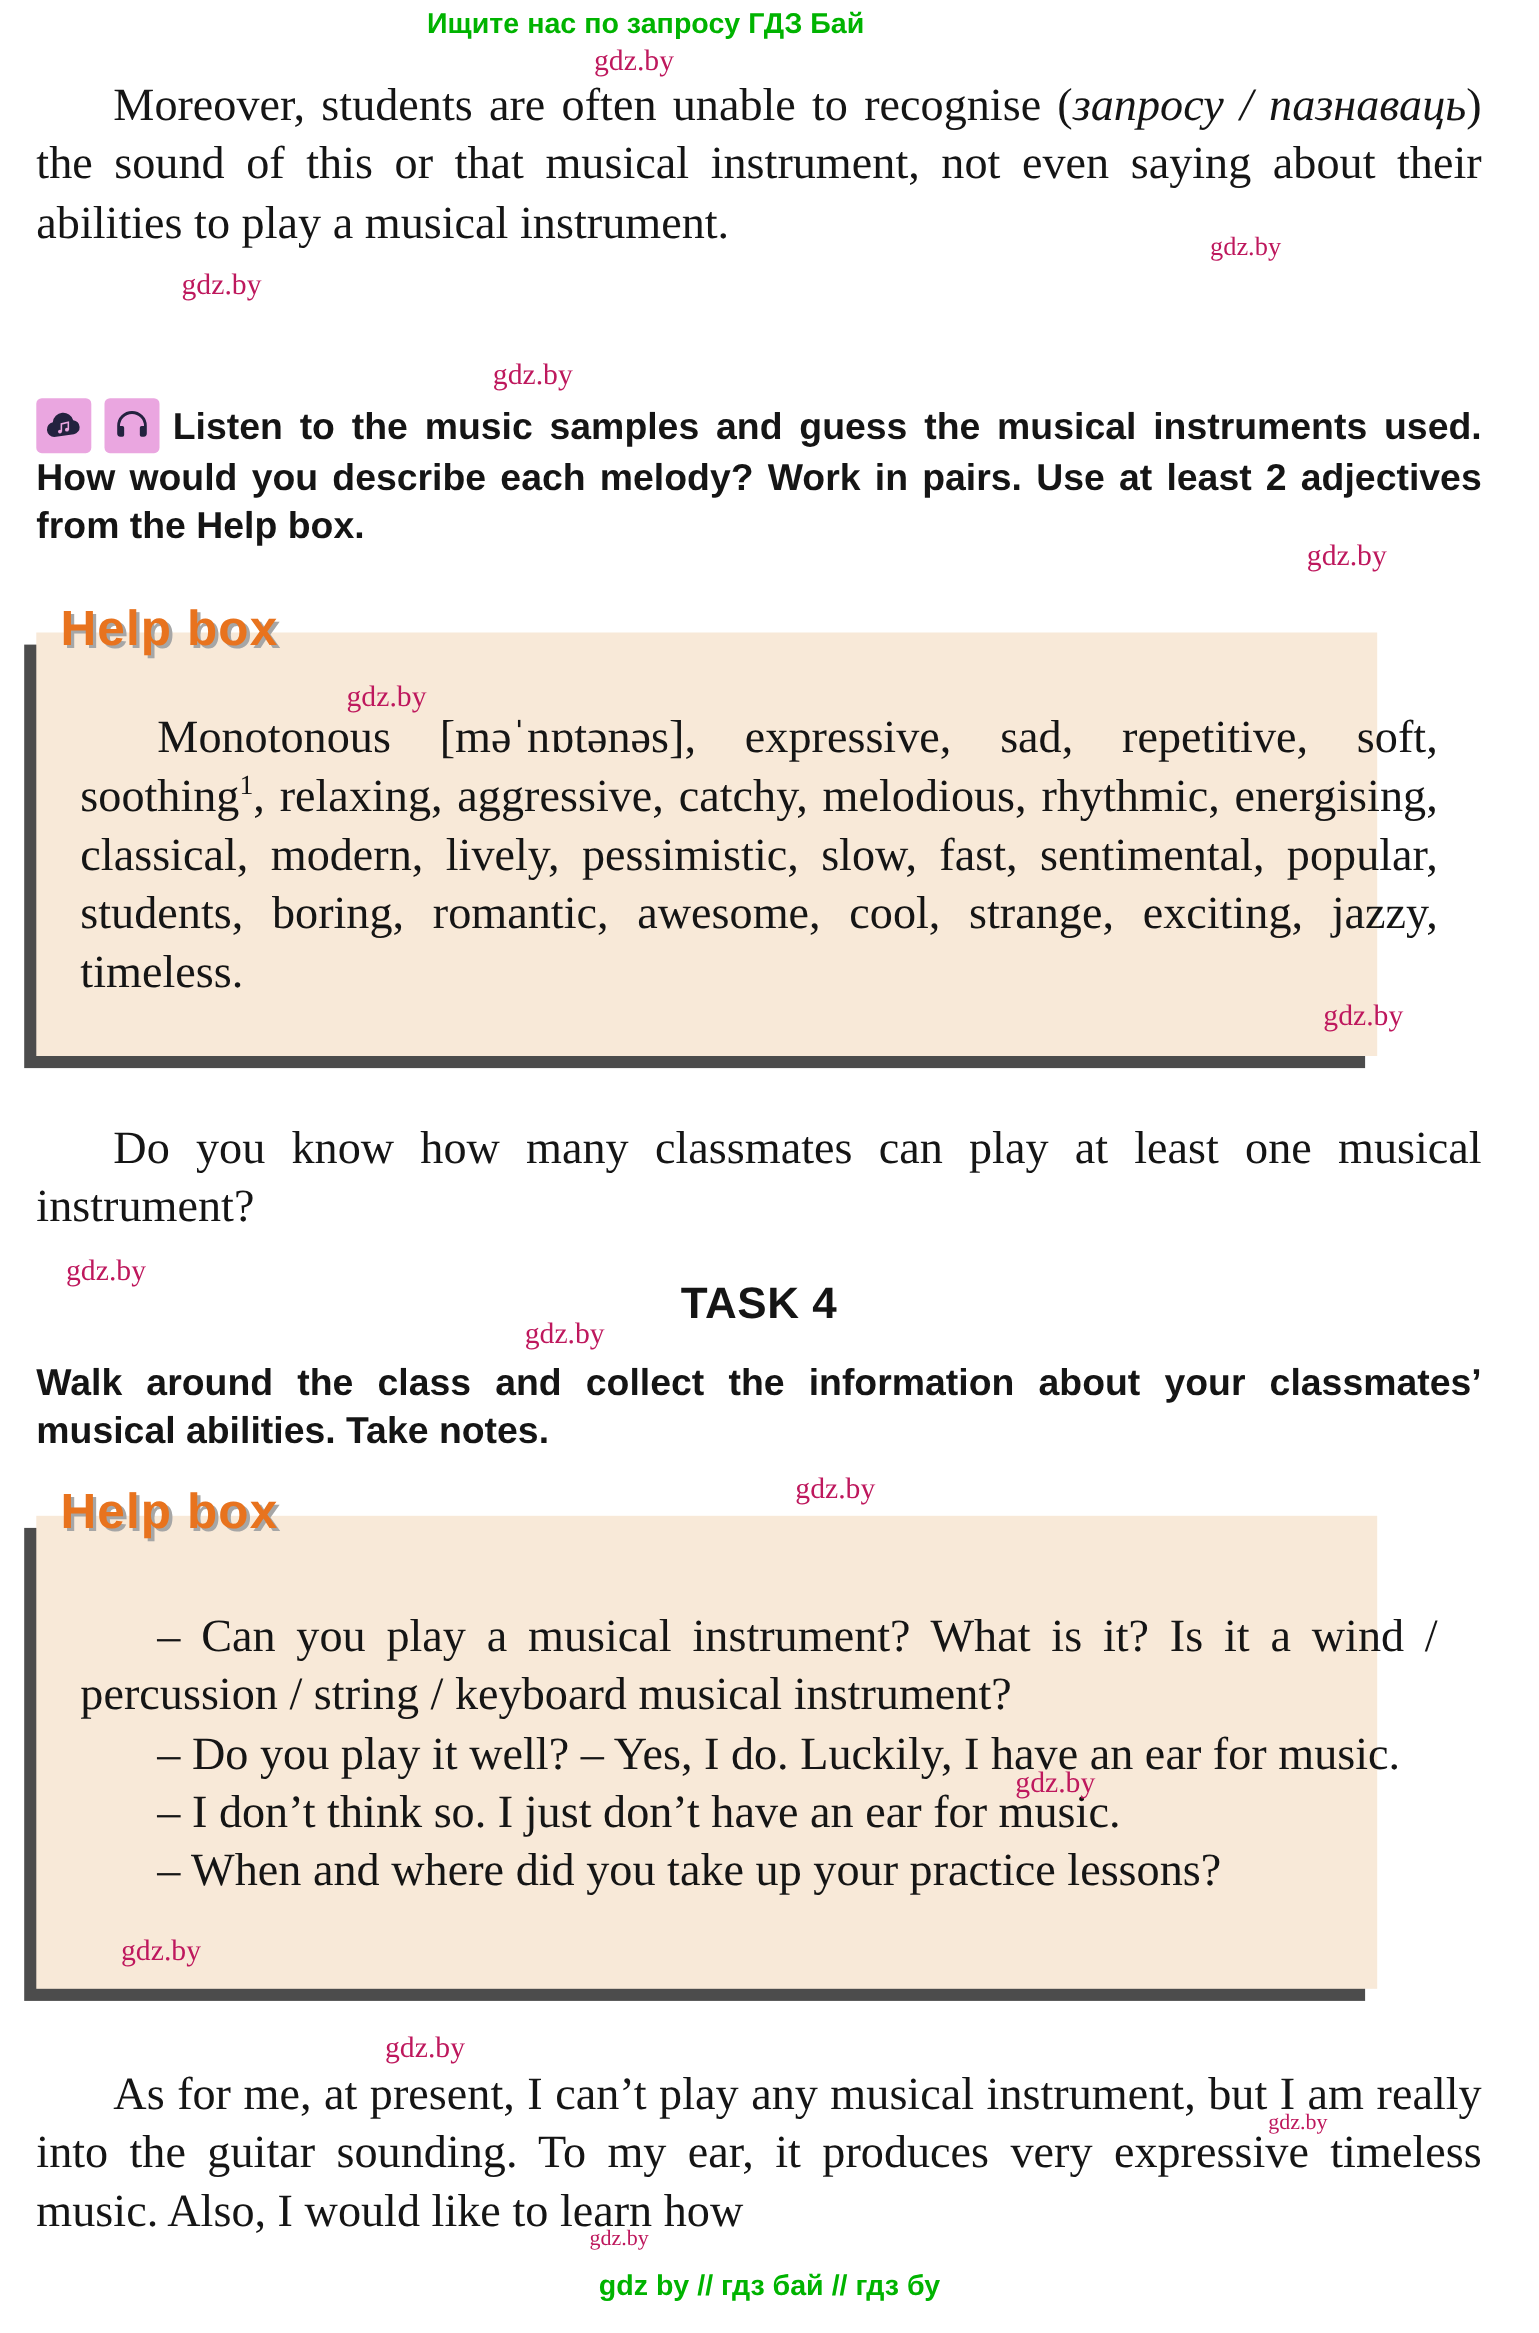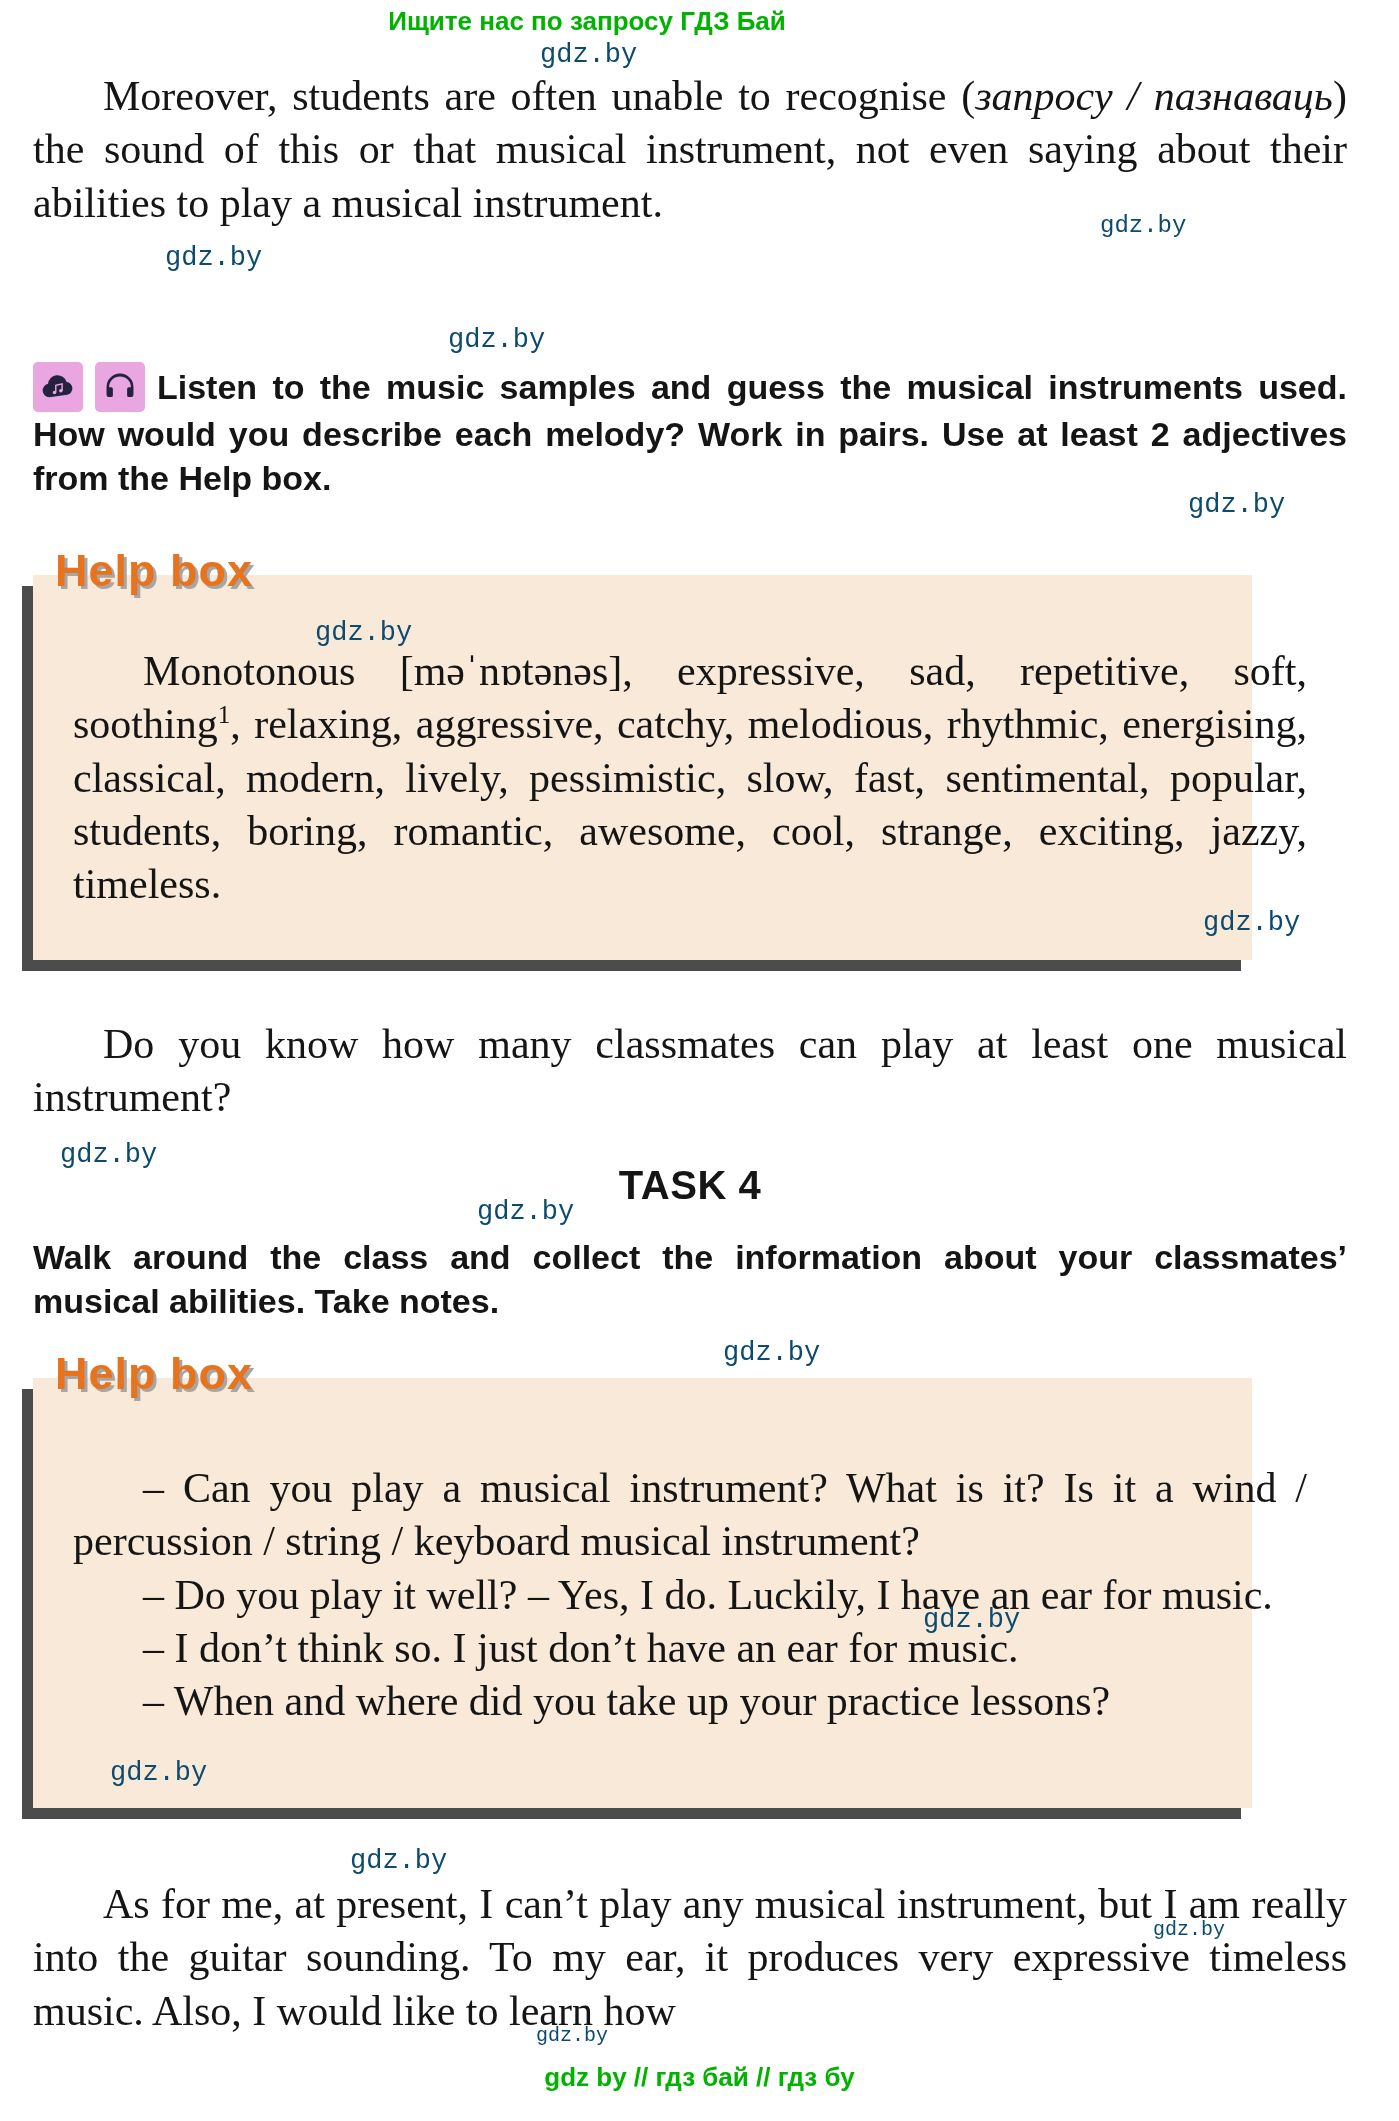--- a/index.html
+++ b/index.html
@@ -6,21 +6,21 @@
   html,body{margin:0;padding:0;background:#ffffff;}
   .page{position:relative;width:1399px;height:2121px;background:#ffffff;
         font-family:"Liberation Serif",serif;color:#151515;overflow:hidden;}
   .abs{position:absolute;}
   .col{left:33px;width:1314px;}
   .serif{font-size:42px;line-height:1.27;text-align:justify;}
   .indent{text-indent:70px;}
   .sansb{font-family:"Liberation Sans",sans-serif;font-weight:bold;}
   .task-title{left:33px;width:1314px;text-align:center;font-size:40px;letter-spacing:.5px;}
   .instruction{font-size:34px;line-height:1.3;text-align:justify;}
-  .wm{position:absolute;font-family:Liberation Mono, monospace;font-size:27px;color:#0c4a6e;white-space:nowrap;}
+  .wm{position:absolute;font-family:Liberation Serif, serif;font-size:27px;color:#be185d;white-space:nowrap;}
   .wm-sm{font-size:20px;}
   .wm-md{font-size:24px;}
   .green{color:#00b300;font-family:"Liberation Sans",sans-serif;font-weight:600;}
   .top-banner{top:6px;left:0;width:1174px;text-align:center;font-size:26px;}
   .footer-banner{top:2062px;left:0;width:1399px;text-align:center;font-size:26px;}
   .help-box{position:absolute;left:33px;width:1219px;background:#f8e9d8;box-shadow:-11px 11px 0 #4c4c4c;}
   .help-title{position:absolute;top:-30px;left:22px;font-family:"Liberation Sans",sans-serif;
               font-weight:bold;font-size:45px;color:#e8731e;text-shadow:3px 3px 0 #a6a6a6;letter-spacing:1px;}
   .hb-content{position:absolute;left:40px;width:1234px;font-size:42px;line-height:1.27;text-align:justify;}
   .dlg{font-size:42px;line-height:1.27;text-align:justify;text-indent:70px;margin:0;}

